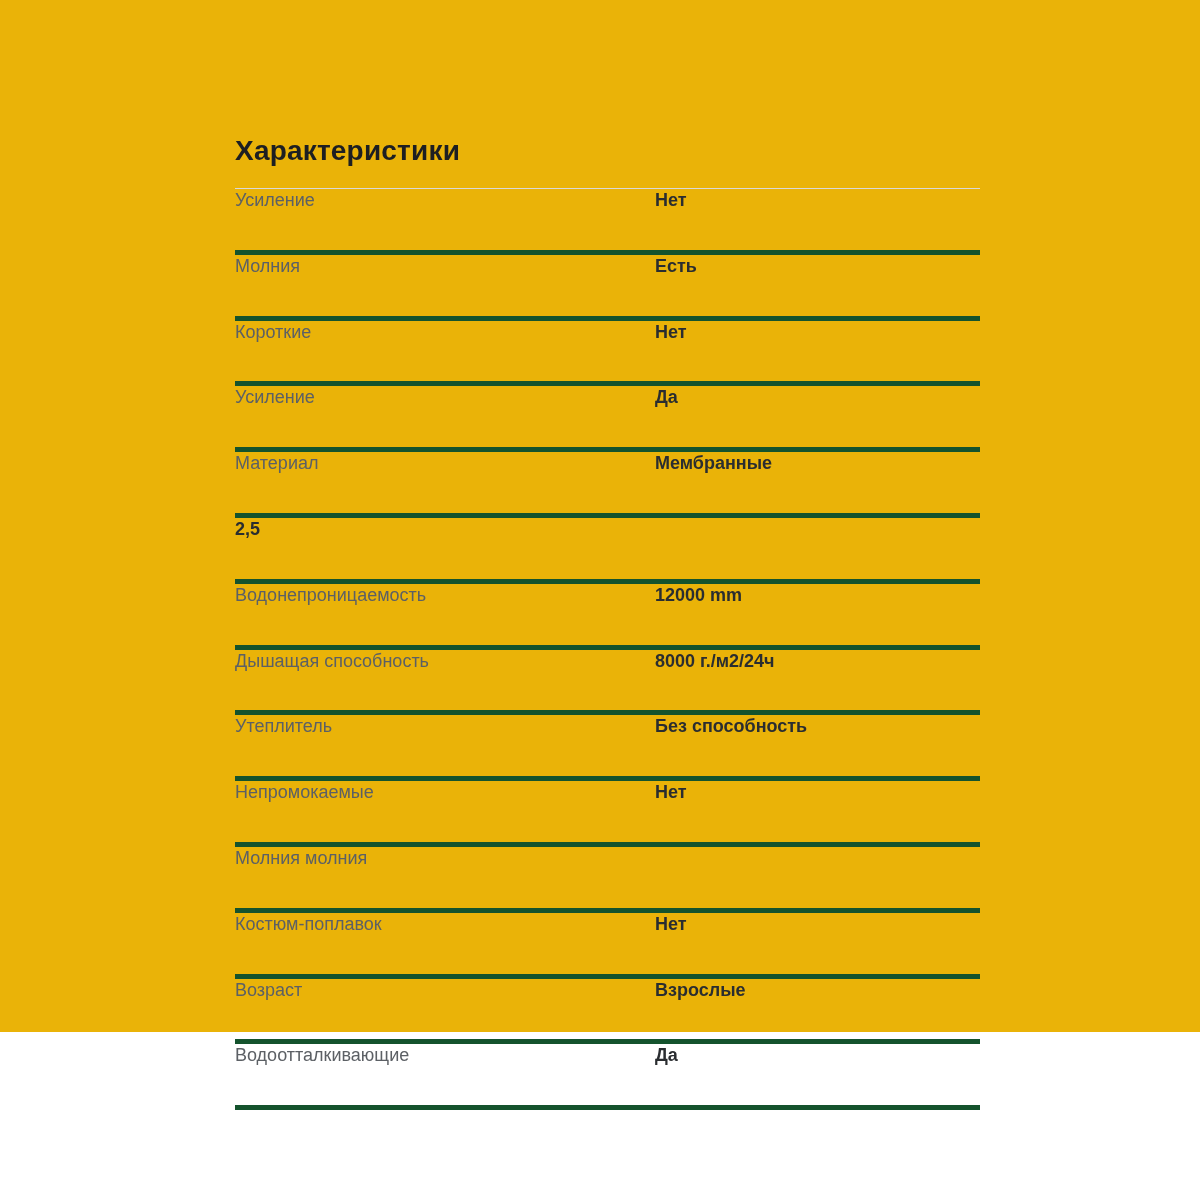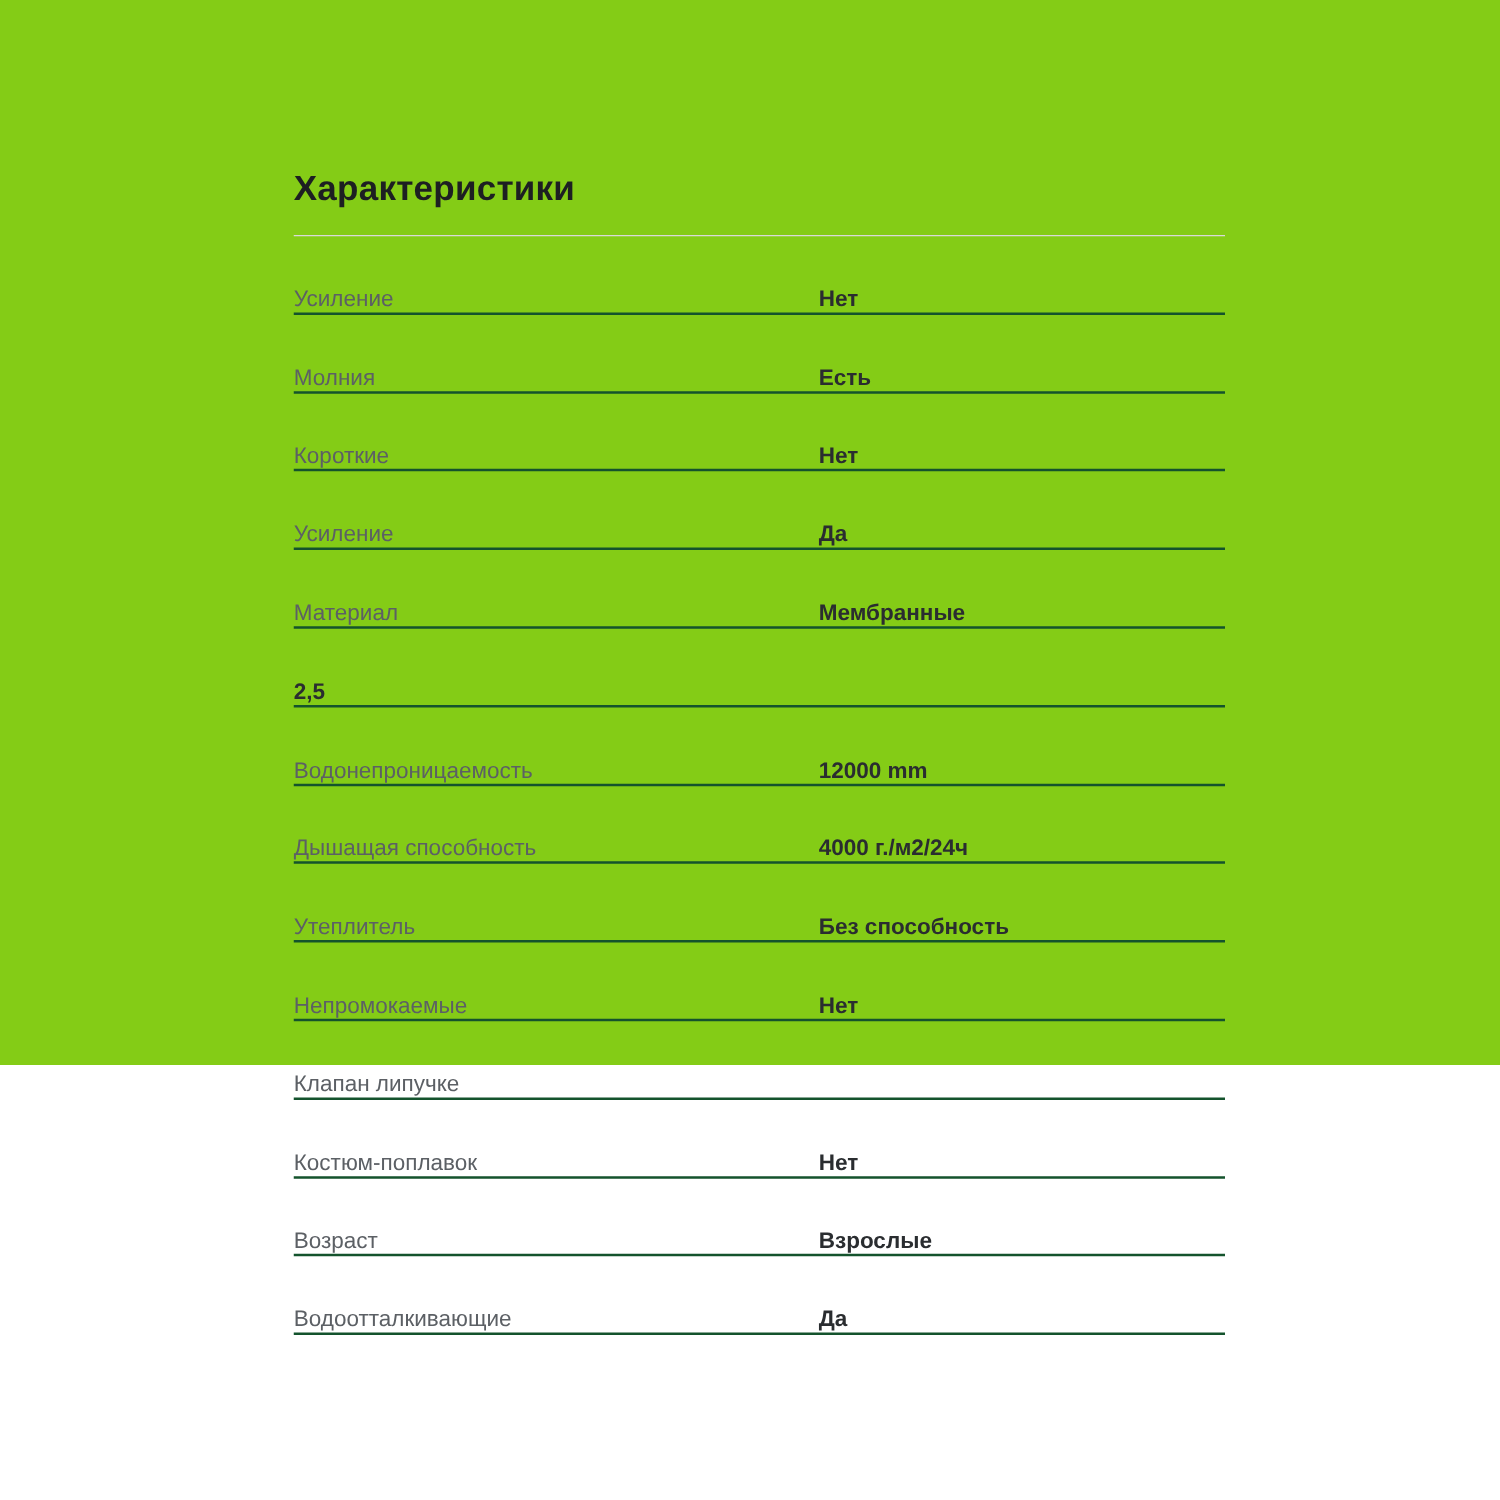--- a/index.html
+++ b/index.html
@@ -7,22 +7,22 @@
     padding: 0;
     width: 1200px;
     height: 1200px;
     background: #ffffff;
     overflow: hidden;
     font-family: "Liberation Sans", "DejaVu Sans", sans-serif;
   }
   .page {
     position: relative;
     width: 1200px;
-    height: 852px;
-    background: #84cc16;
+    height: 1032px;
+    background: #eab308;
   }
   .content {
     position: absolute;
     left: 235px;
     top: 136px;
     width: 745px;
   }
   .page-title {
     margin: 0;
     font-size: 28px;
@@ -30,23 +30,23 @@
     font-weight: 700;
     color: #1d1f22;
     letter-spacing: 0.2px;
   }
   .specs-table {
     margin-top: 22px;
     border-top: 1px solid #d9d9d9;
   }
   .spec-row {
     display: flex;
-    align-items: flex-end;
+    align-items: flex-start;
     height: 60.8px;
-    border-bottom: 2px solid #14532d;
+    border-bottom: 5px solid #14532d;
     font-size: 18px;
     line-height: 22px;
   }
   .spec-label {
     width: 420px;
     flex: 0 0 420px;
     color: #5c6065;
     font-weight: 400;
   }
   .spec-value {
@@ -91,35 +91,35 @@
     <div class="spec-value">2,5</div>
   </div>
 
   <div class="spec-row">
     <div class="spec-label">Водонепроницаемость</div>
     <div class="spec-value">12000 mm</div>
   </div>
 
   <div class="spec-row">
     <div class="spec-label">Дышащая способность</div>
-    <div class="spec-value">4000 г./м2/24ч</div>
+    <div class="spec-value">8000 г./м2/24ч</div>
   </div>
 
   <div class="spec-row">
     <div class="spec-label">Утеплитель</div>
     <div class="spec-value">Без способность</div>
   </div>
 
   <div class="spec-row">
     <div class="spec-label">Непромокаемые</div>
     <div class="spec-value">Нет</div>
   </div>
 
   <div class="spec-row">
-    <div class="spec-label">Клапан липучке</div>
+    <div class="spec-label">Молния молния</div>
   </div>
 
   <div class="spec-row">
     <div class="spec-label">Костюм-поплавок</div>
     <div class="spec-value">Нет</div>
   </div>
 
   <div class="spec-row">
     <div class="spec-label">Возраст</div>
     <div class="spec-value">Взрослые</div>

